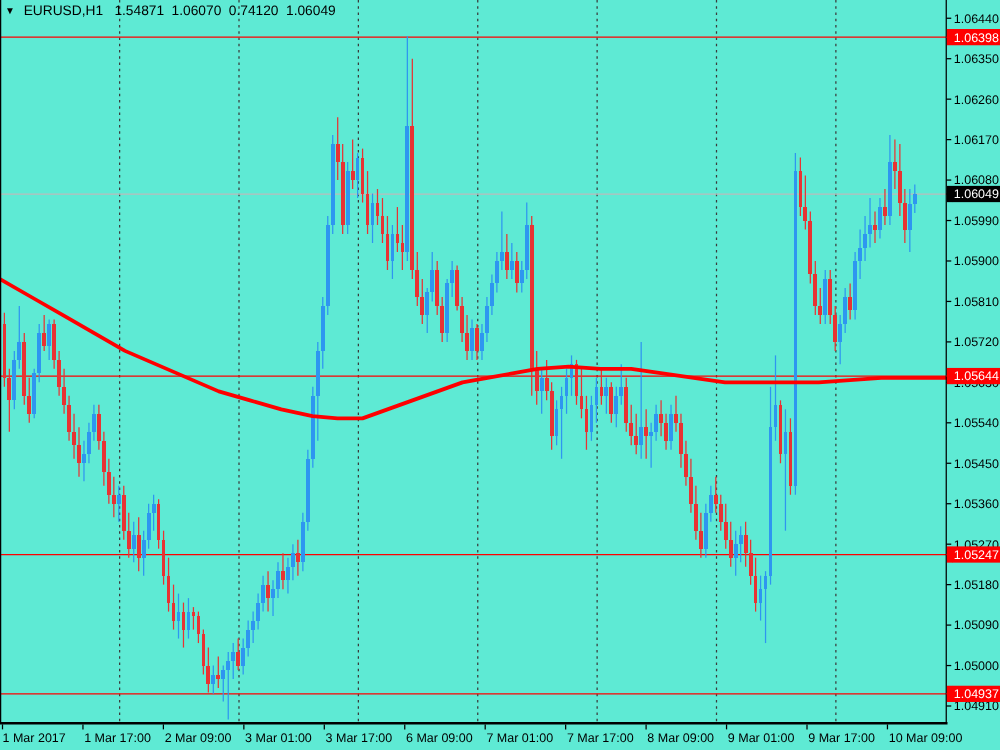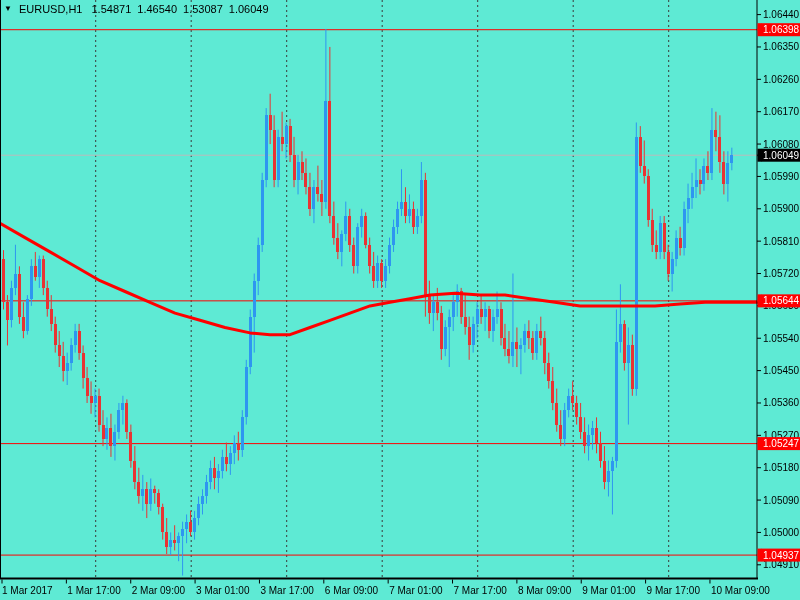--- a/index.html
+++ b/index.html
@@ -871,17 +871,17 @@
           <rect x="757.5" y="148.7066666666687" width="42.5" height="13" fill="#000000"></rect>
           <path d="M 757 155.2066666666687 l 5 -6.5 l 0 13 z" fill="#000000"></path>
           <text x="763" y="158.7066666666687" font-size="10" fill="#FFFFFF">1.06049</text>
         </g>
       </g>
   </svg>
   <div class="title-bar">
     <span class="dd">▼</span>
     <span class="sym">EURUSD,H1</span>
     <span class="v">1.54871</span>
-    <span class="v">1.46540</span>
-    <span class="v">1.53087</span>
+    <span class="v">1.06070</span>
+    <span class="v">0.74120</span>
     <span class="v">1.06049</span>
   </div>
 </div>
 
 </body></html>

